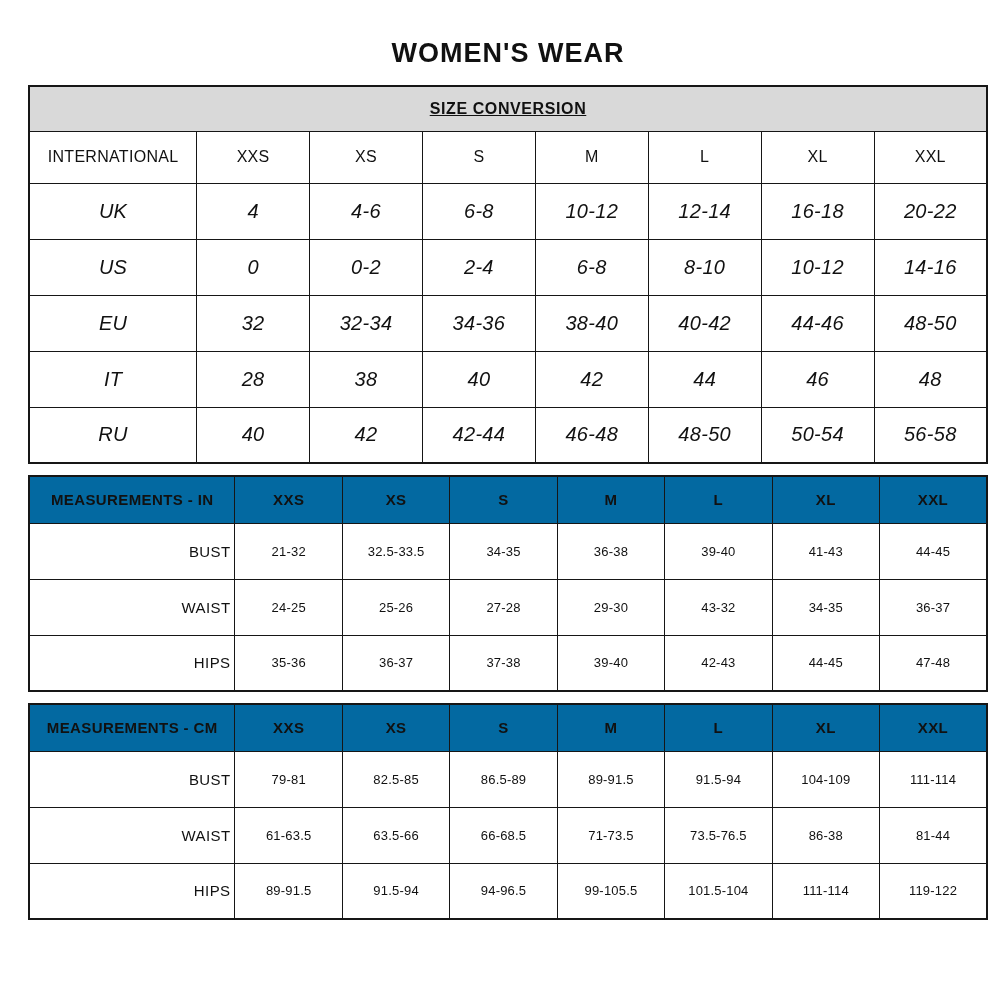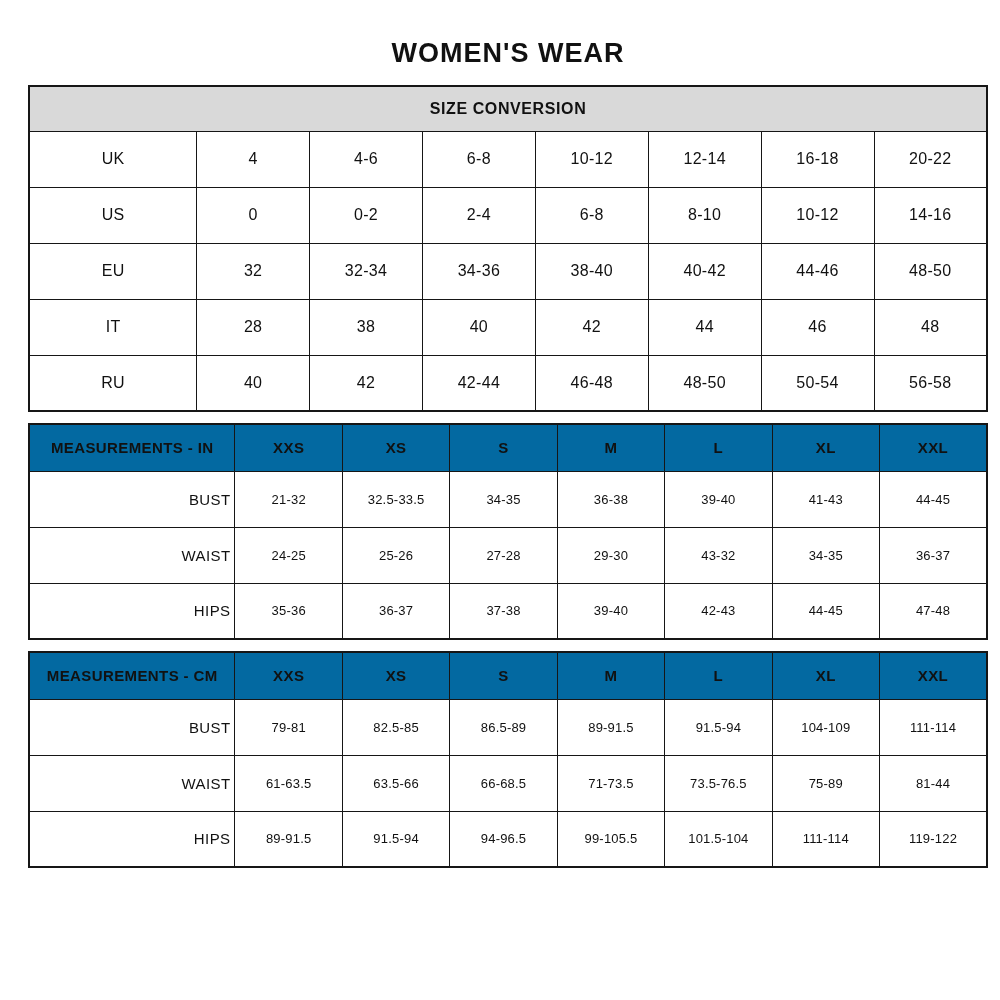--- a/index.html
+++ b/index.html
@@ -41,30 +41,32 @@
     font-weight: 400;
     color: #111111;
   }
   
   .size-table .banner {
     background: #d9d9d9;
     font-weight: 700;
     font-size: 16px;
     letter-spacing: 0.6px;
     height: 45px;
+    text-decoration: underline;
   }
   .size-table .intl-row td {
     height: 52px;
     font-size: 16px;
     letter-spacing: 0.3px;
   }
   .size-table tbody td {
     height: 56px;
-    font-size: 16px;
+    font-size: 20px;
     letter-spacing: 0.3px;
+    font-style: italic;
   }
   
   .meas-table thead td {
     background: #0369a1;
     font-weight: 700;
     font-size: 15px;
     letter-spacing: 0.4px;
     height: 47px;
   }
   .meas-table tbody td {
@@ -93,20 +95,30 @@
         <col style="width:11.785%">
       <col style="width:11.785%">
         <col style="width:11.785%">
         <col style="width:11.785%">
       <col style="width:11.785%">
     </colgroup>
     <thead>
       <tr>
         <td class="banner" colspan="8">SIZE CONVERSION</td>
       </tr>
+      <tr class="intl-row">
+          <td class="row-label">INTERNATIONAL</td>
+          <td>XXS</td>
+          <td>XS</td>
+          <td>S</td>
+          <td>M</td>
+          <td>L</td>
+          <td>XL</td>
+          <td>XXL</td>
+        </tr>
     </thead>
     <tbody>
         <tr>
           <td class="row-label">UK</td>
           <td>4</td>
           <td>4-6</td>
           <td>6-8</td>
           <td>10-12</td>
           <td>12-14</td>
           <td>16-18</td>
@@ -246,21 +258,21 @@
           <td>104-109</td>
           <td>111-114</td>
         </tr>
         <tr>
           <td class="row-label">WAIST</td>
           <td>61-63.5</td>
           <td>63.5-66</td>
           <td>66-68.5</td>
           <td>71-73.5</td>
           <td>73.5-76.5</td>
-          <td>75-89</td>
+          <td>86-38</td>
           <td>81-44</td>
         </tr>
         <tr>
           <td class="row-label">HIPS</td>
           <td>89-91.5</td>
           <td>91.5-94</td>
           <td>94-96.5</td>
           <td>99-105.5</td>
           <td>101.5-104</td>
           <td>111-114</td>

